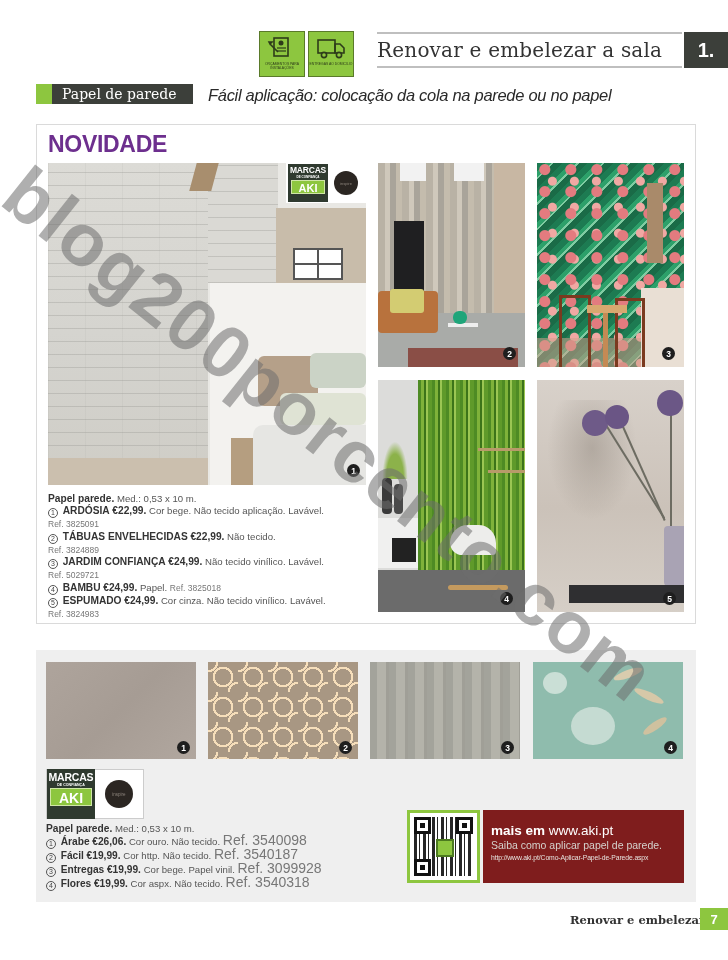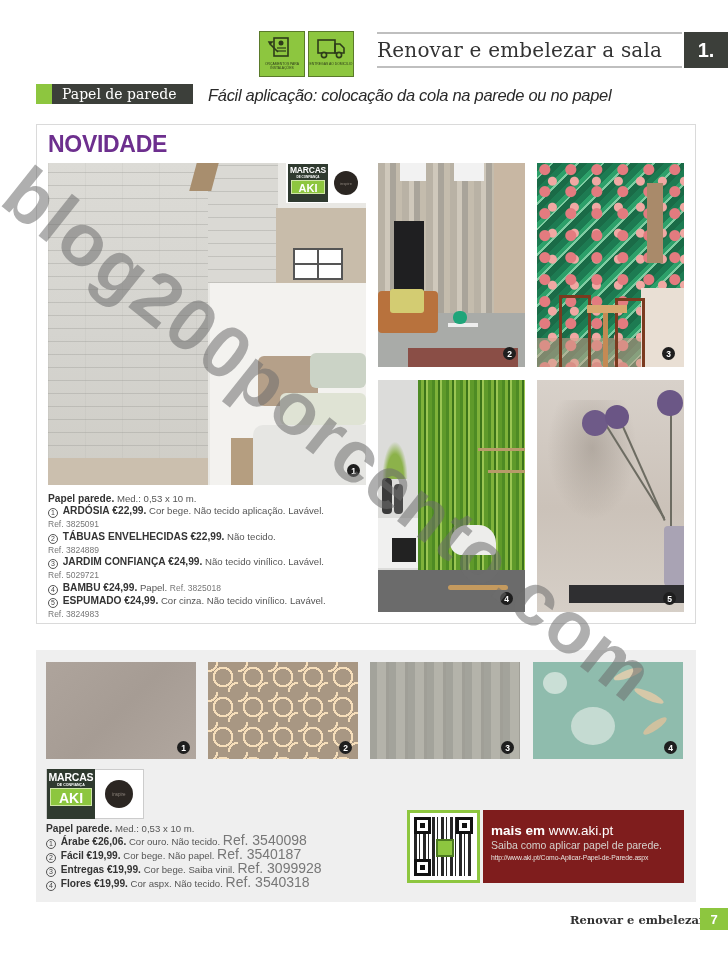--- a/index.html
+++ b/index.html
@@ -370,28 +370,28 @@
     <span class="num">1</span>
     <b>Árabe</b>
     <b>€26,06.</b>
     <span>Cor ouro. Não tecido.</span>
     <span class="ref">Ref. 3540098</span>
   </div>
   <div>
     <span class="num">2</span>
     <b>Fácil</b>
     <b>€19,99.</b>
-    <span>Cor bege. Não papel.</span>
+    <span>Cor http. Não tecido.</span>
     <span class="ref">Ref. 3540187</span>
   </div>
   <div>
     <span class="num">3</span>
     <b>Entregas</b>
     <b>€19,99.</b>
-    <span>Cor bege. Saiba vinil.</span>
+    <span>Cor bege. Papel vinil.</span>
     <span class="ref">Ref. 3099928</span>
   </div>
   <div>
     <span class="num">4</span>
     <b>Flores</b>
     <b>€19,99.</b>
     <span>Cor aspx. Não tecido.</span>
     <span class="ref">Ref. 3540318</span>
   </div>
 </div>

